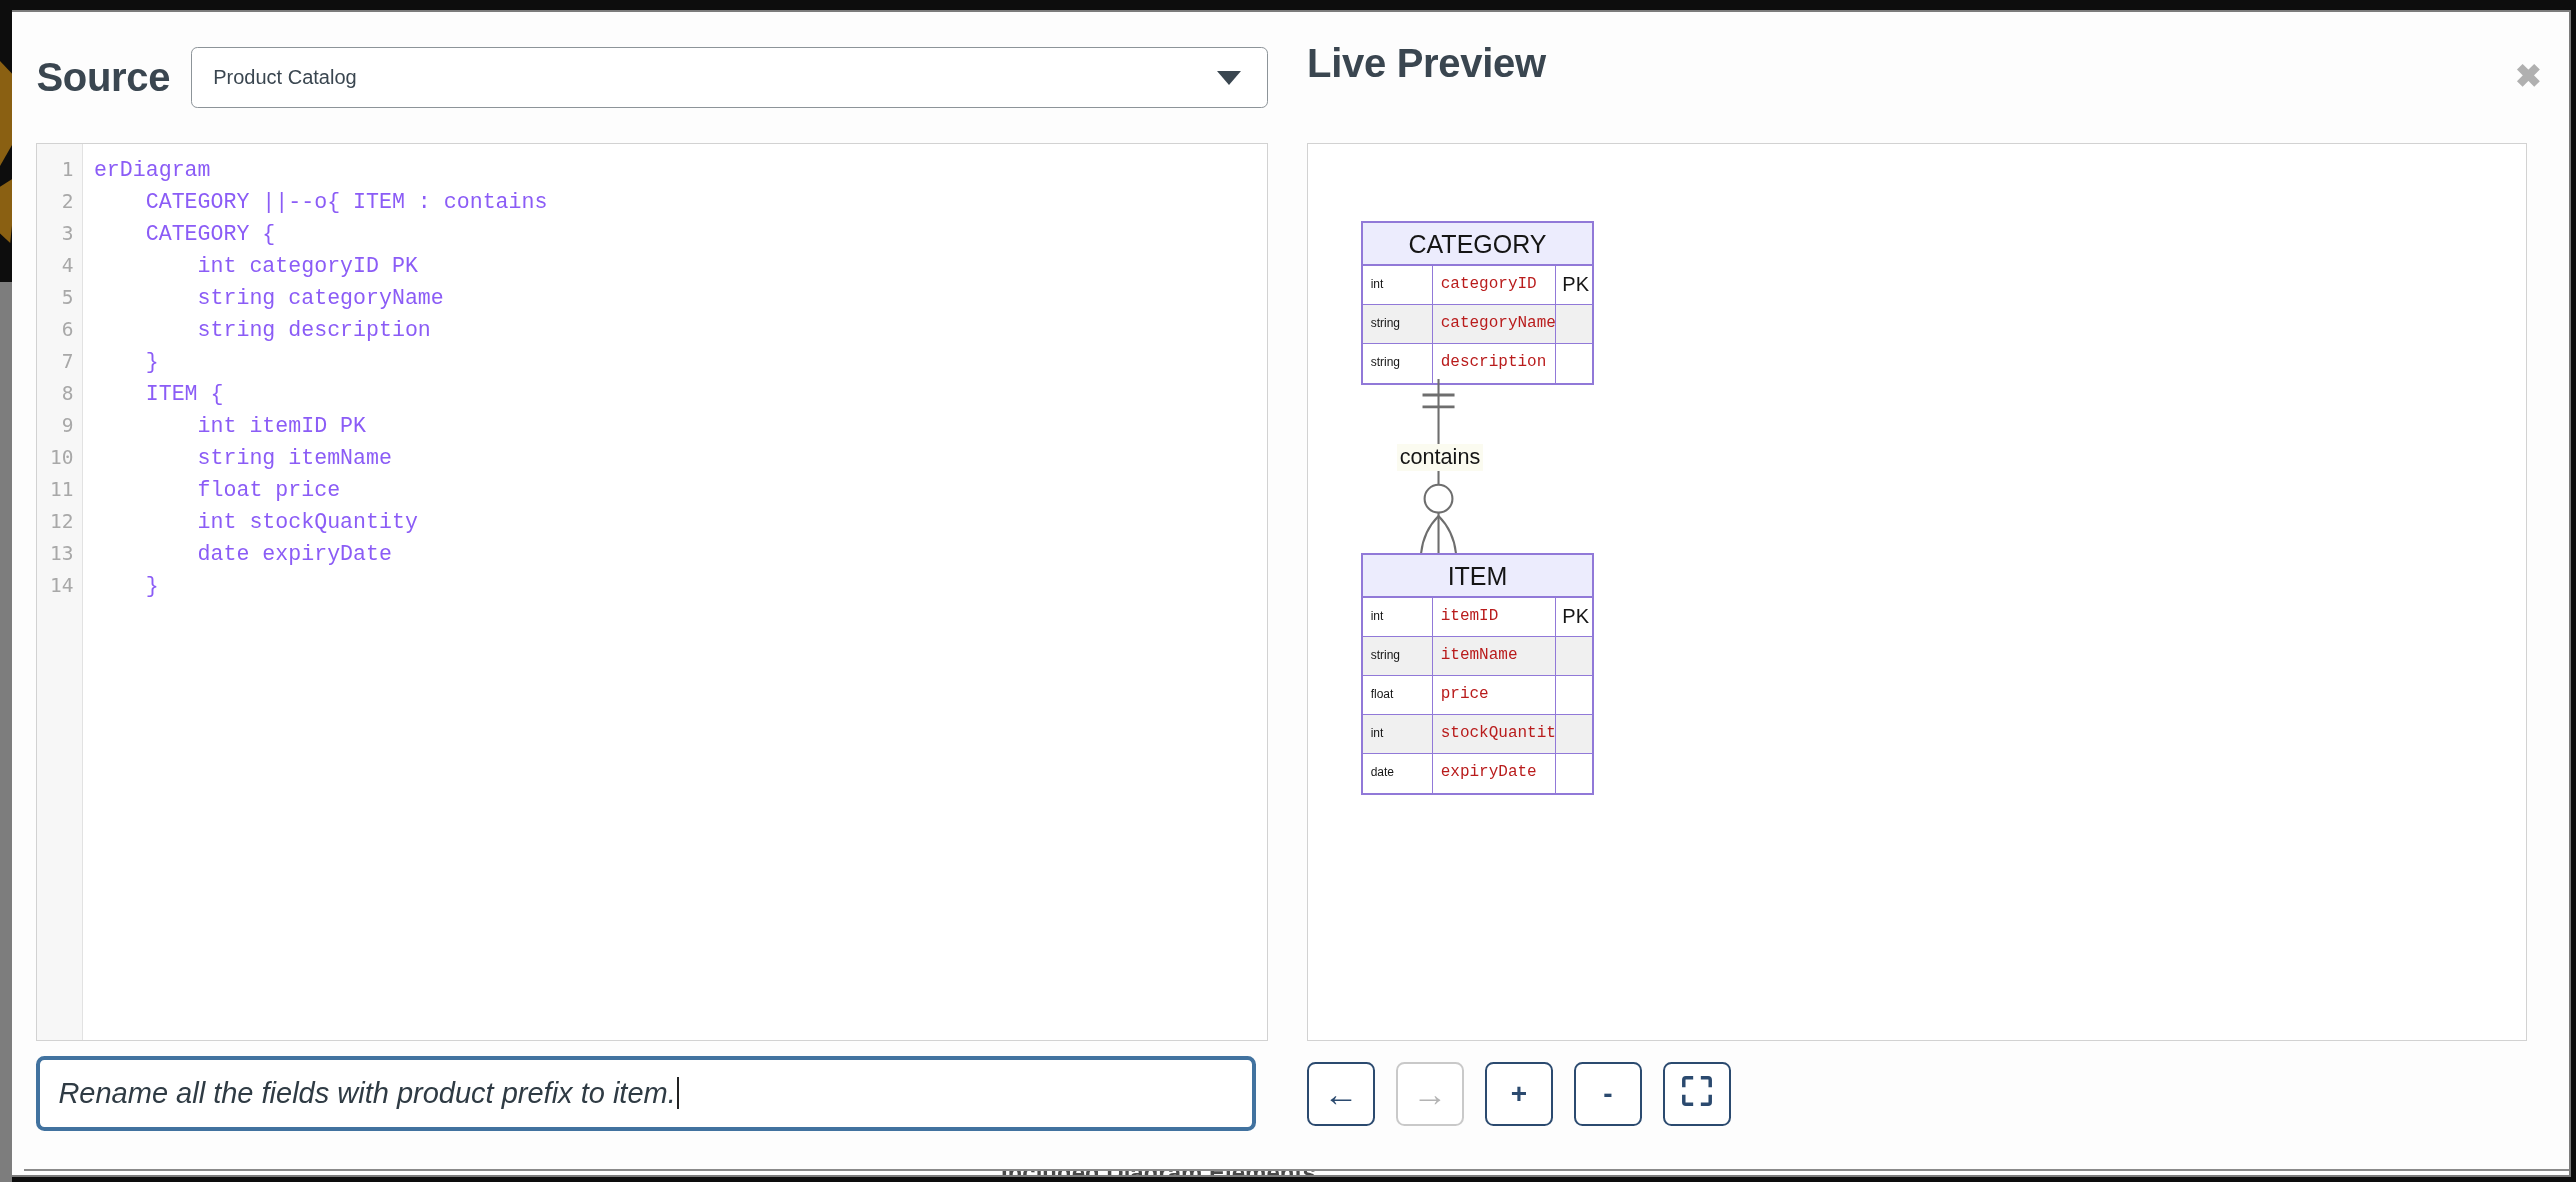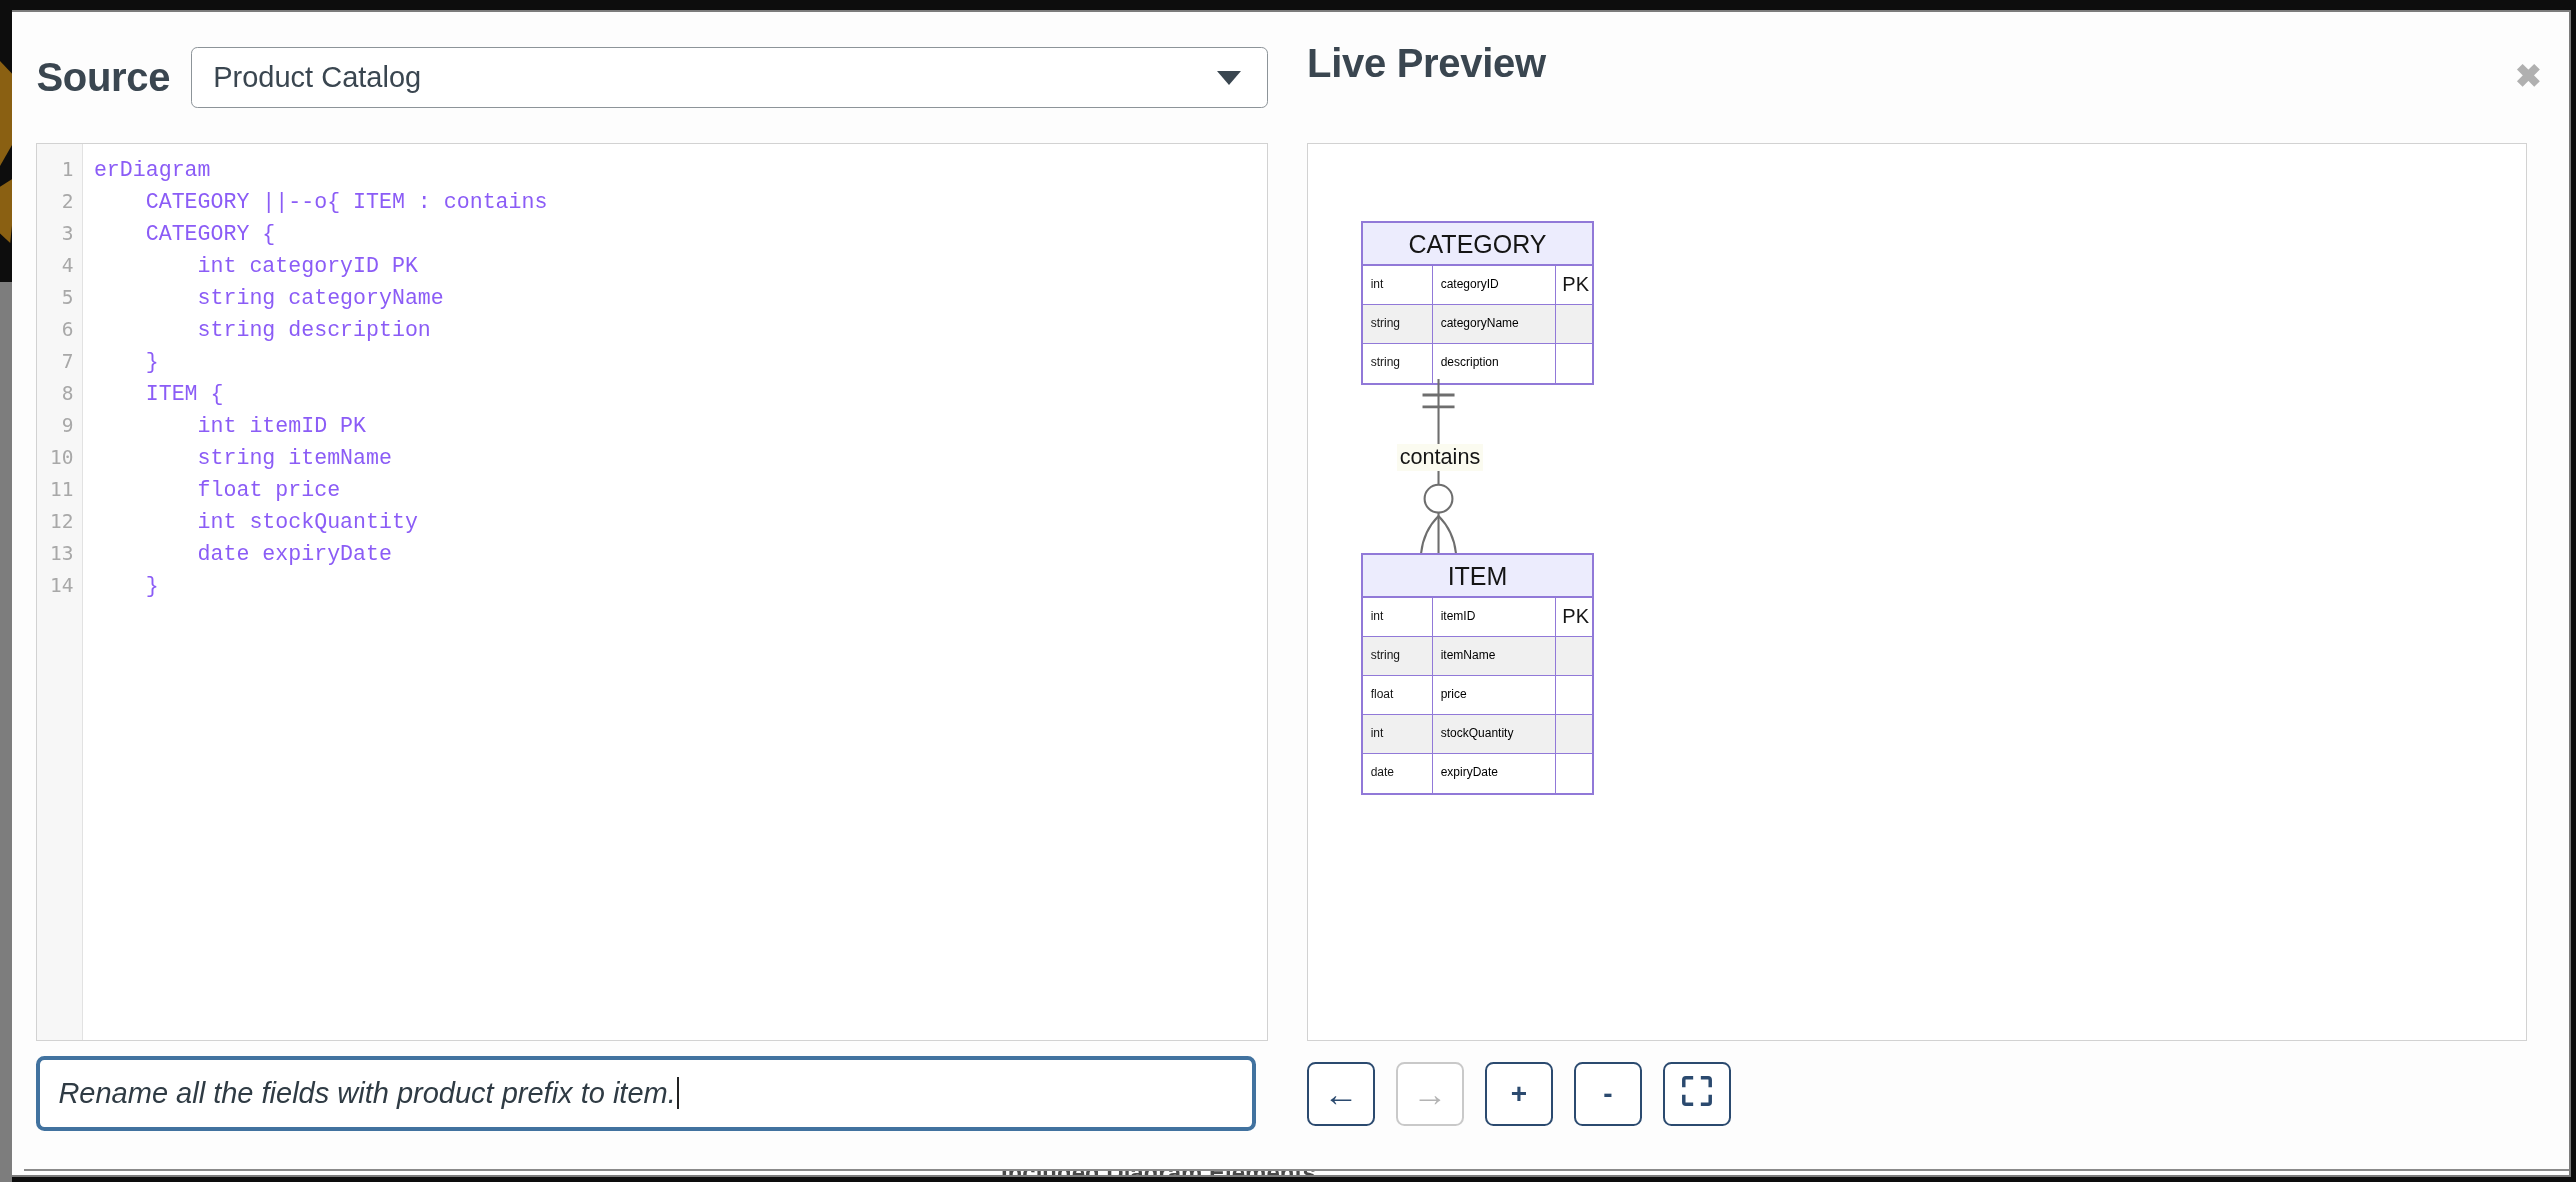--- a/index.html
+++ b/index.html
@@ -87,21 +87,21 @@
     height: 61px;
     background: #ffffff;
     border: 1.4px solid #8d9499;
     border-radius: 6.3px;
     display: flex; align-items: center;
     padding: 0 21px;
     cursor: pointer;
     position: relative;
   }
   #diagram-select-value {
-    font-size: 29px;
+    font-size: 20px;
     color: #3a4650;
     white-space: nowrap;
   }
   #select-caret {
     position: absolute;
     right: 26.5px; top: 50%;
     transform: translateY(-50%);
     width: 0; height: 0;
     border-left: 12.6px solid transparent;
     border-right: 12.6px solid transparent;
@@ -234,26 +234,27 @@
     font-size: 12px;
     color: #151515;
     line-height: 37px;
     padding-left: 7.7px;
     overflow: hidden;
     white-space: nowrap;
   }
   .attr-name {
     flex: 1;
     border-right: 1.4px solid #9179d8;
-    font-size: 12px;
-    color: #000000;
+    font-size: 16px;
+    color: #b91c1c;
     line-height: 37px;
     padding-left: 7.7px;
     overflow: hidden;
     white-space: nowrap;
+    font-family: Liberation Mono, monospace;
   }
   .attr-key {
     width: 36px;
     font-size: 20px;
     color: #151515;
     line-height: 37px;
     padding-left: 6.3px;
     overflow: hidden;
     white-space: nowrap;
   }

